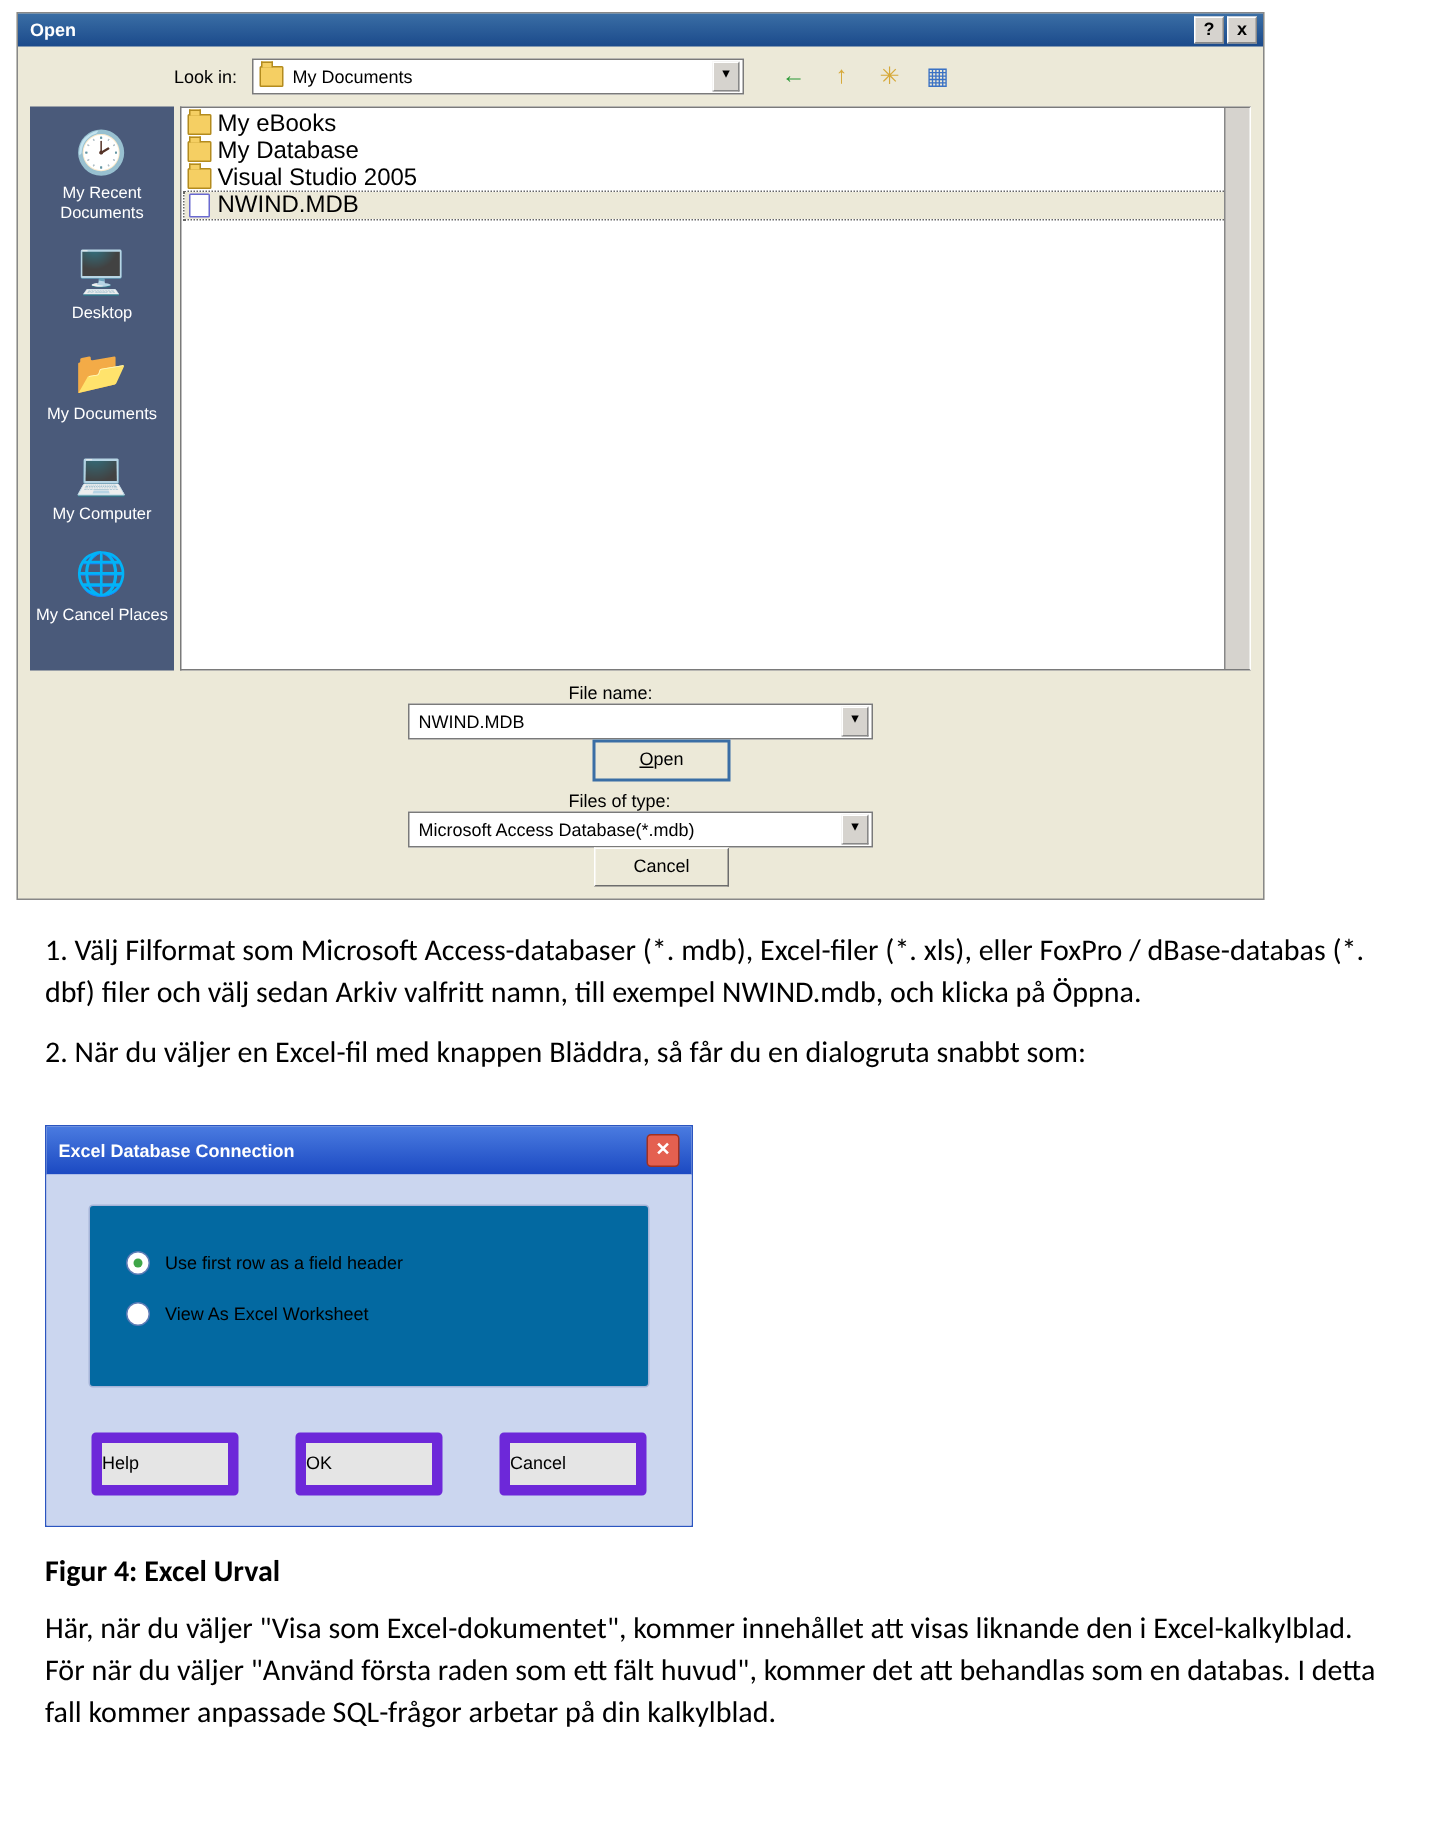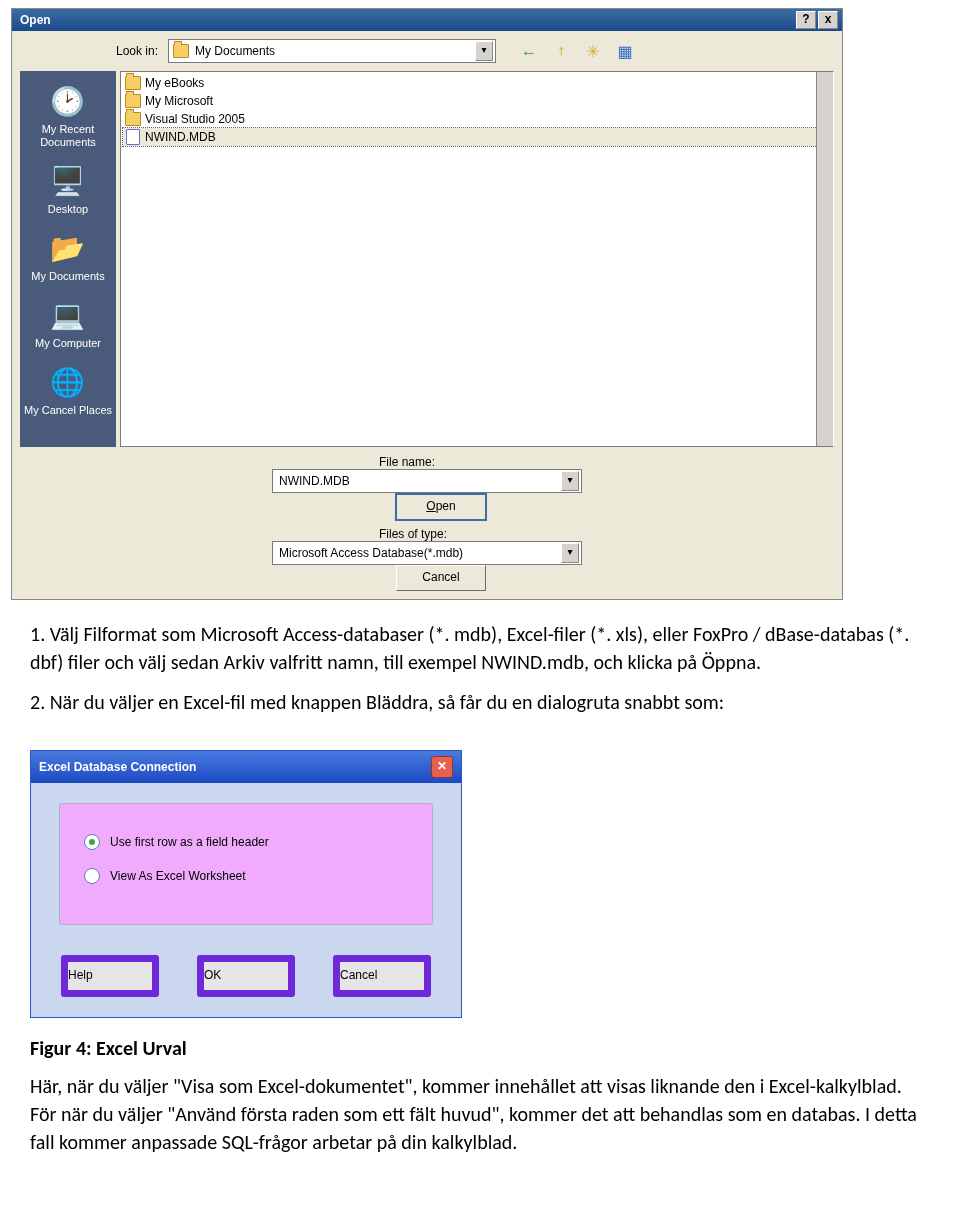--- a/index.html
+++ b/index.html
@@ -132,21 +132,21 @@
     height: 370px;
     padding: 2px;
     position: relative;
   }
   .fileitem {
     display: flex;
     align-items: center;
     gap: 4px;
     height: 18px;
     padding: 0 2px;
-    font-size: 12px;
+    font-size: 16px;
   }
   .fileitem.selected {
     background: #ece9d8;
     outline: 1px dotted #666;
   }
   .fic {
     width: 16px;
     height: 16px;
     display: inline-flex;
     align-items: center;
@@ -257,21 +257,21 @@
     line-height: 18px;
   }
   .excel-body {
     background: #cbd6ef;
     padding: 20px 28px;
   }
   .group {
     border: 1px solid #a6b4d8;
     border-radius: 3px;
     padding: 22px 24px;
-    background: #f0abfc;
+    background: #0369a1;
   }
   .radio {
     display: flex;
     align-items: center;
     gap: 10px;
     margin: 8px 0 18px;
     cursor: pointer;
   }
   .radio .dot {
     width: 14px;
@@ -382,21 +382,21 @@
         <div class="fileitem">
           <span class="fic">
               <span class="folder-ic"></span>
             </span>
           <span>My eBooks</span>
         </div>
         <div class="fileitem">
           <span class="fic">
               <span class="folder-ic"></span>
             </span>
-          <span>My Microsoft</span>
+          <span>My Database</span>
         </div>
         <div class="fileitem">
           <span class="fic">
               <span class="folder-ic"></span>
             </span>
           <span>Visual Studio 2005</span>
         </div>
         <div class="fileitem selected">
           <span class="fic">
               <span class="doc-ic"></span>

